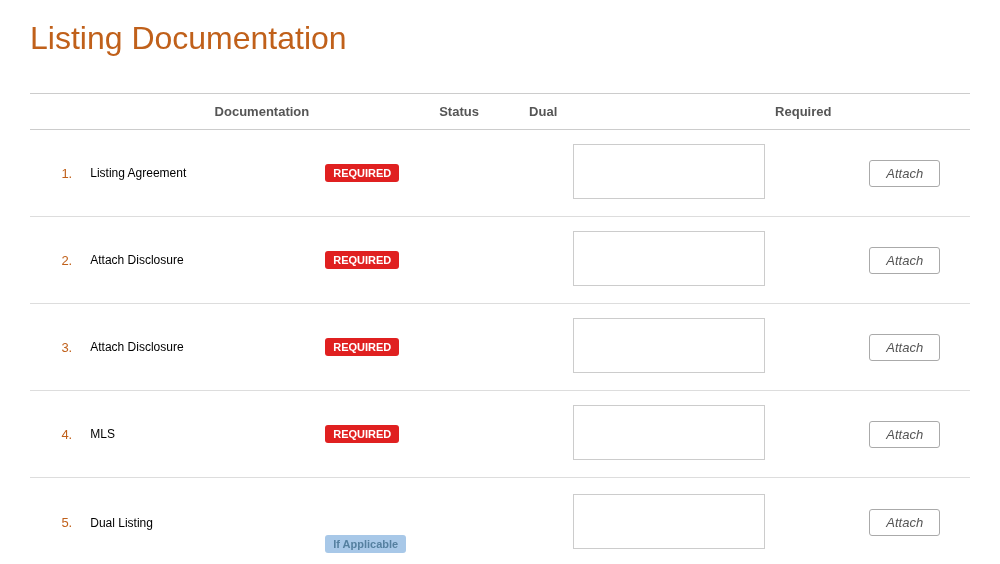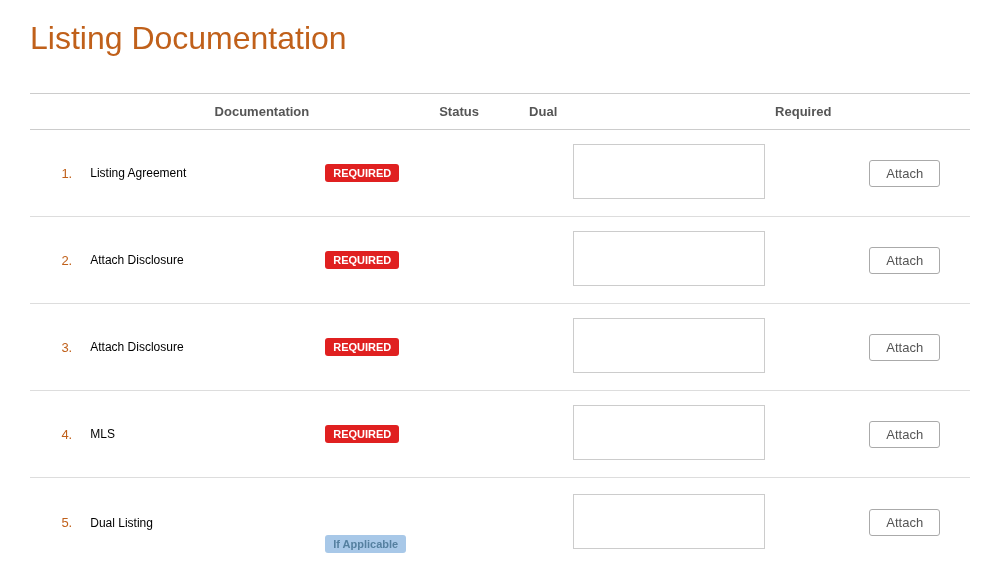--- a/index.html
+++ b/index.html
@@ -101,20 +101,21 @@
       text-align: center;
     }
     .attach-btn {
       background: #fff;
       border: 1px solid #aaa;
       color: #555;
       padding: 5px 16px;
       font-size: 13px;
       cursor: pointer;
       border-radius: 3px;
+      font-style: italic;
     }
     .th-num { width: 40px; }
   </style>
 </head>
 <body>
 
 <div class="main-content">
   <h1 class="page-title">Listing Documentation</h1>
   <hr class="divider">
   <table>

